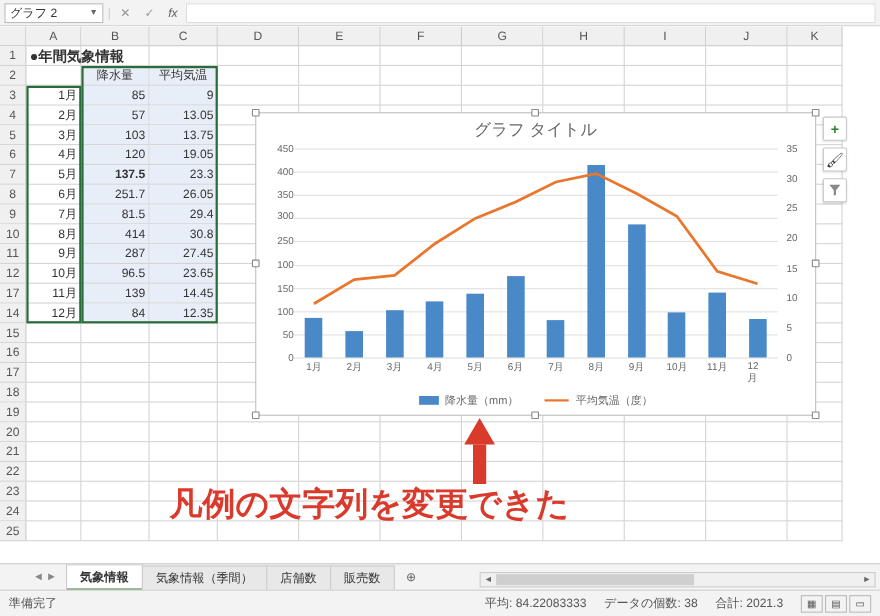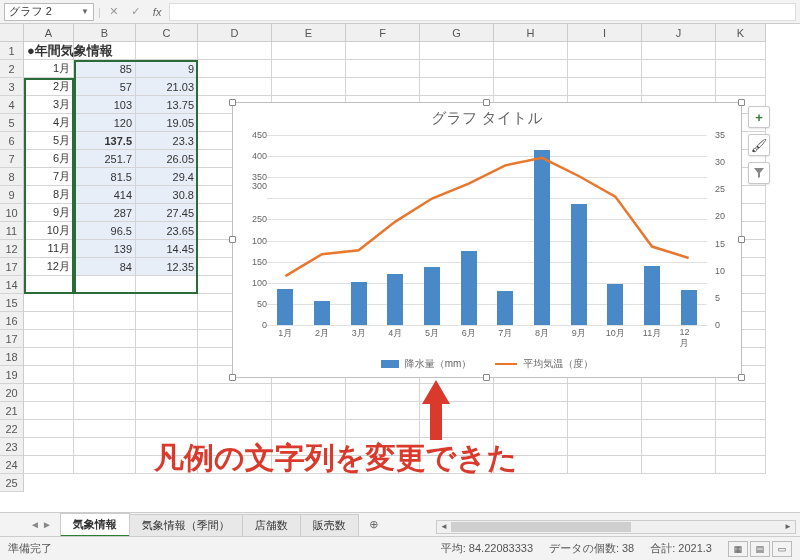--- a/index.html
+++ b/index.html
@@ -128,36 +128,49 @@
         <div class="cell" style="width: 74px;"></div>
         <div class="cell" style="width: 74px;"></div>
         <div class="cell" style="width: 74px;"></div>
         <div class="cell" style="width: 74px;"></div>
         <div class="cell" style="width: 74px;"></div>
         <div class="cell" style="width: 74px;"></div>
         <div class="cell" style="width: 74px;"></div>
         <div class="cell" style="width: 50px;"></div>
       </div>
       <div class="row">
+        <div class="cell" style="width: 50px;"></div>
+        <div class="cell hdr sel" style="width: 62px;">降水量</div>
+        <div class="cell hdr sel" style="width: 62px;">平均気温</div>
+        <div class="cell" style="width: 74px;"></div>
+        <div class="cell" style="width: 74px;"></div>
+        <div class="cell" style="width: 74px;"></div>
+        <div class="cell" style="width: 74px;"></div>
+        <div class="cell" style="width: 74px;"></div>
+        <div class="cell" style="width: 74px;"></div>
+        <div class="cell" style="width: 74px;"></div>
+        <div class="cell" style="width: 50px;"></div>
+      </div>
+      <div class="row">
         <div class="cell r" style="width: 50px;">1月</div>
         <div class="cell r sel" style="width: 62px;">85</div>
         <div class="cell r sel" style="width: 62px;">9</div>
         <div class="cell" style="width: 74px;"></div>
         <div class="cell" style="width: 74px;"></div>
         <div class="cell" style="width: 74px;"></div>
         <div class="cell" style="width: 74px;"></div>
         <div class="cell" style="width: 74px;"></div>
         <div class="cell" style="width: 74px;"></div>
         <div class="cell" style="width: 74px;"></div>
         <div class="cell" style="width: 50px;"></div>
       </div>
       <div class="row">
         <div class="cell r" style="width: 50px;">2月</div>
         <div class="cell r sel" style="width: 62px;">57</div>
-        <div class="cell r sel" style="width: 62px;">21.03</div>
+        <div class="cell r sel" style="width: 62px;">13.05</div>
         <div class="cell" style="width: 74px;"></div>
         <div class="cell" style="width: 74px;"></div>
         <div class="cell" style="width: 74px;"></div>
         <div class="cell" style="width: 74px;"></div>
         <div class="cell" style="width: 74px;"></div>
         <div class="cell" style="width: 74px;"></div>
         <div class="cell" style="width: 74px;"></div>
         <div class="cell" style="width: 50px;"></div>
       </div>
       <div class="row">
@@ -440,21 +453,21 @@
 
   <div class="chart-box">
     <div class="chart-title">グラフ タイトル</div>
     <div class="yaxis-l" id="yl">
         <div style="top: 194px;">0</div>
         <div style="top: 172.889px;">50</div>
         <div style="top: 151.778px;">100</div>
         <div style="top: 130.667px;">150</div>
         <div style="top: 109.556px;">100</div>
         <div style="top: 88.4444px;">250</div>
-        <div style="top: 55px;">300</div>
+        <div style="top: 65px;">300</div>
         <div style="top: 46.2222px;">350</div>
         <div style="top: 25.1111px;">400</div>
         <div style="top: 4px;">450</div>
       </div>
     <div class="yaxis-r" id="yr">
         <div style="top: 194px;">0</div>
         <div style="top: 166.857px;">5</div>
         <div style="top: 139.714px;">10</div>
         <div style="top: 112.571px;">15</div>
         <div style="top: 85.4286px;">20</div>

